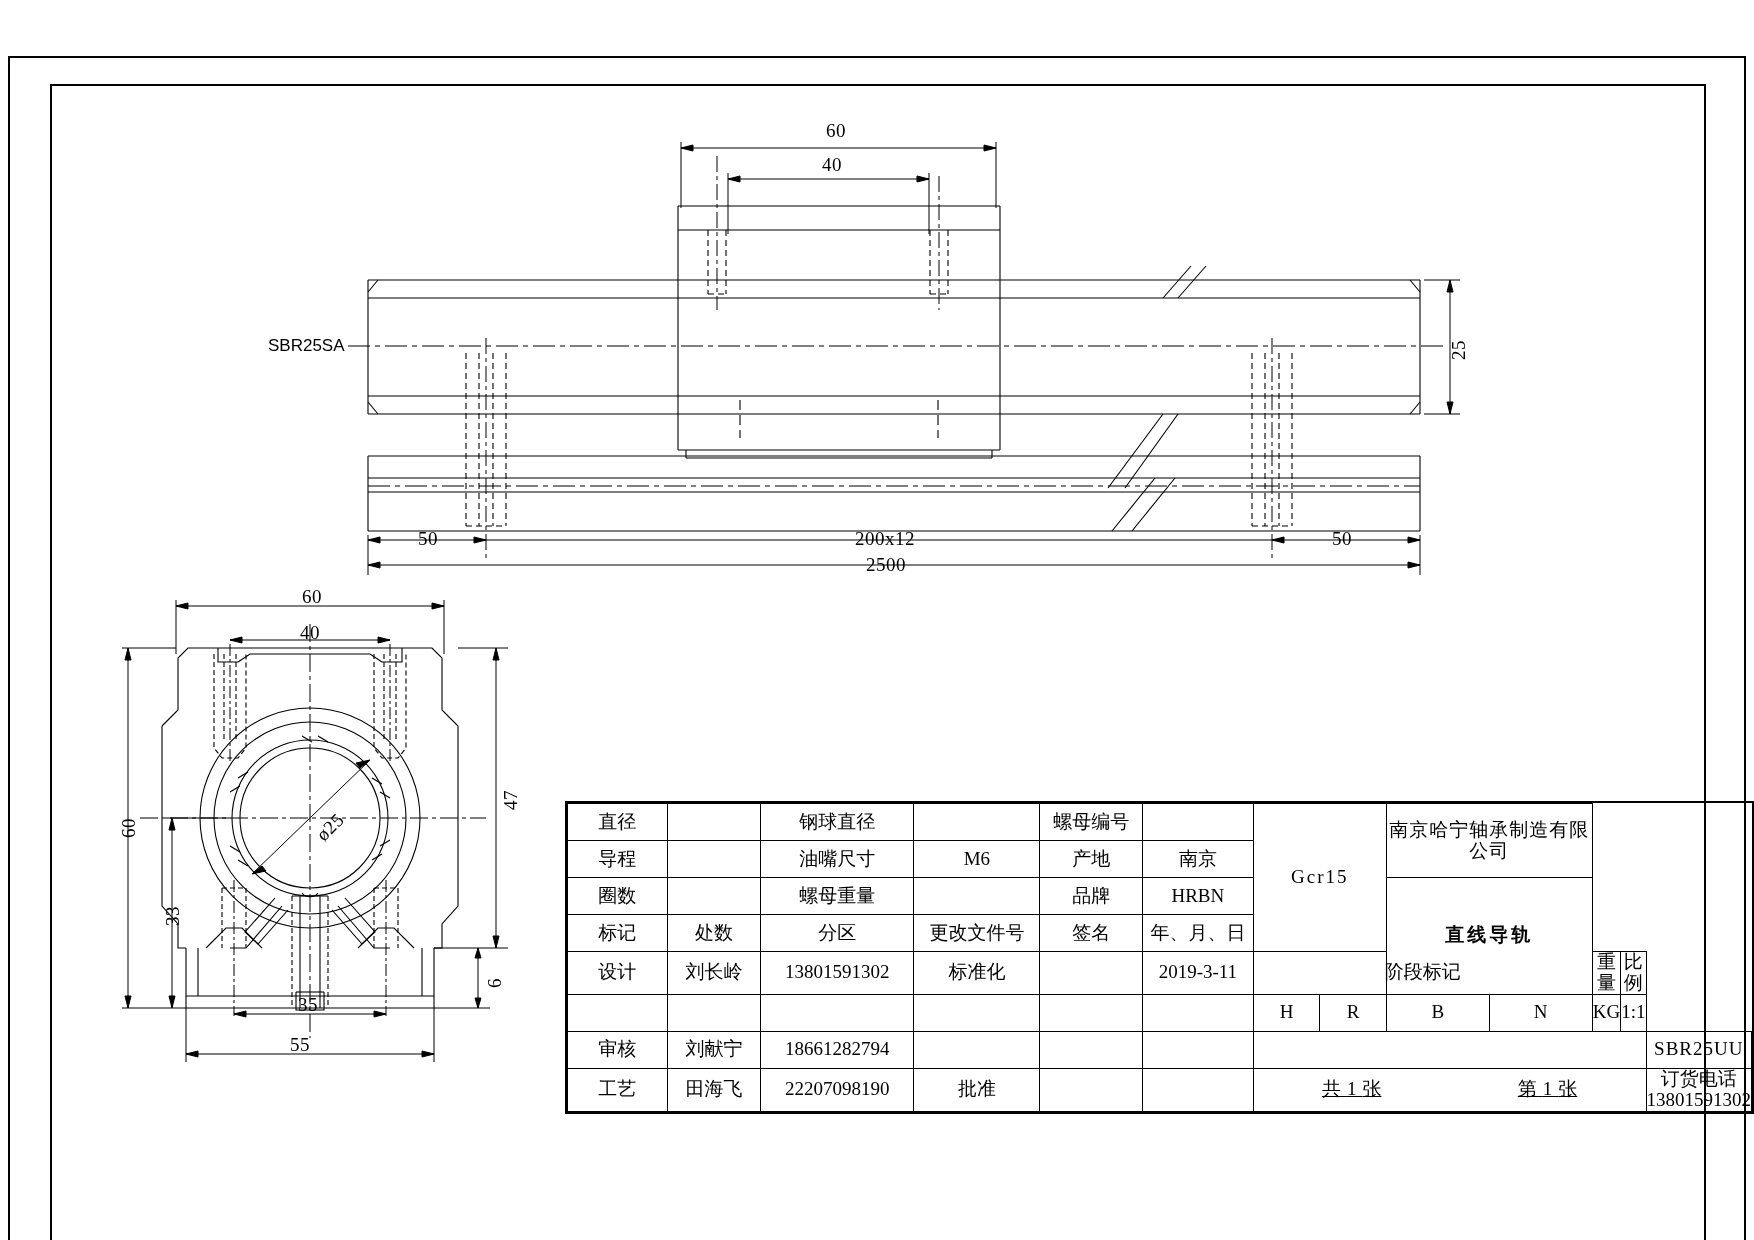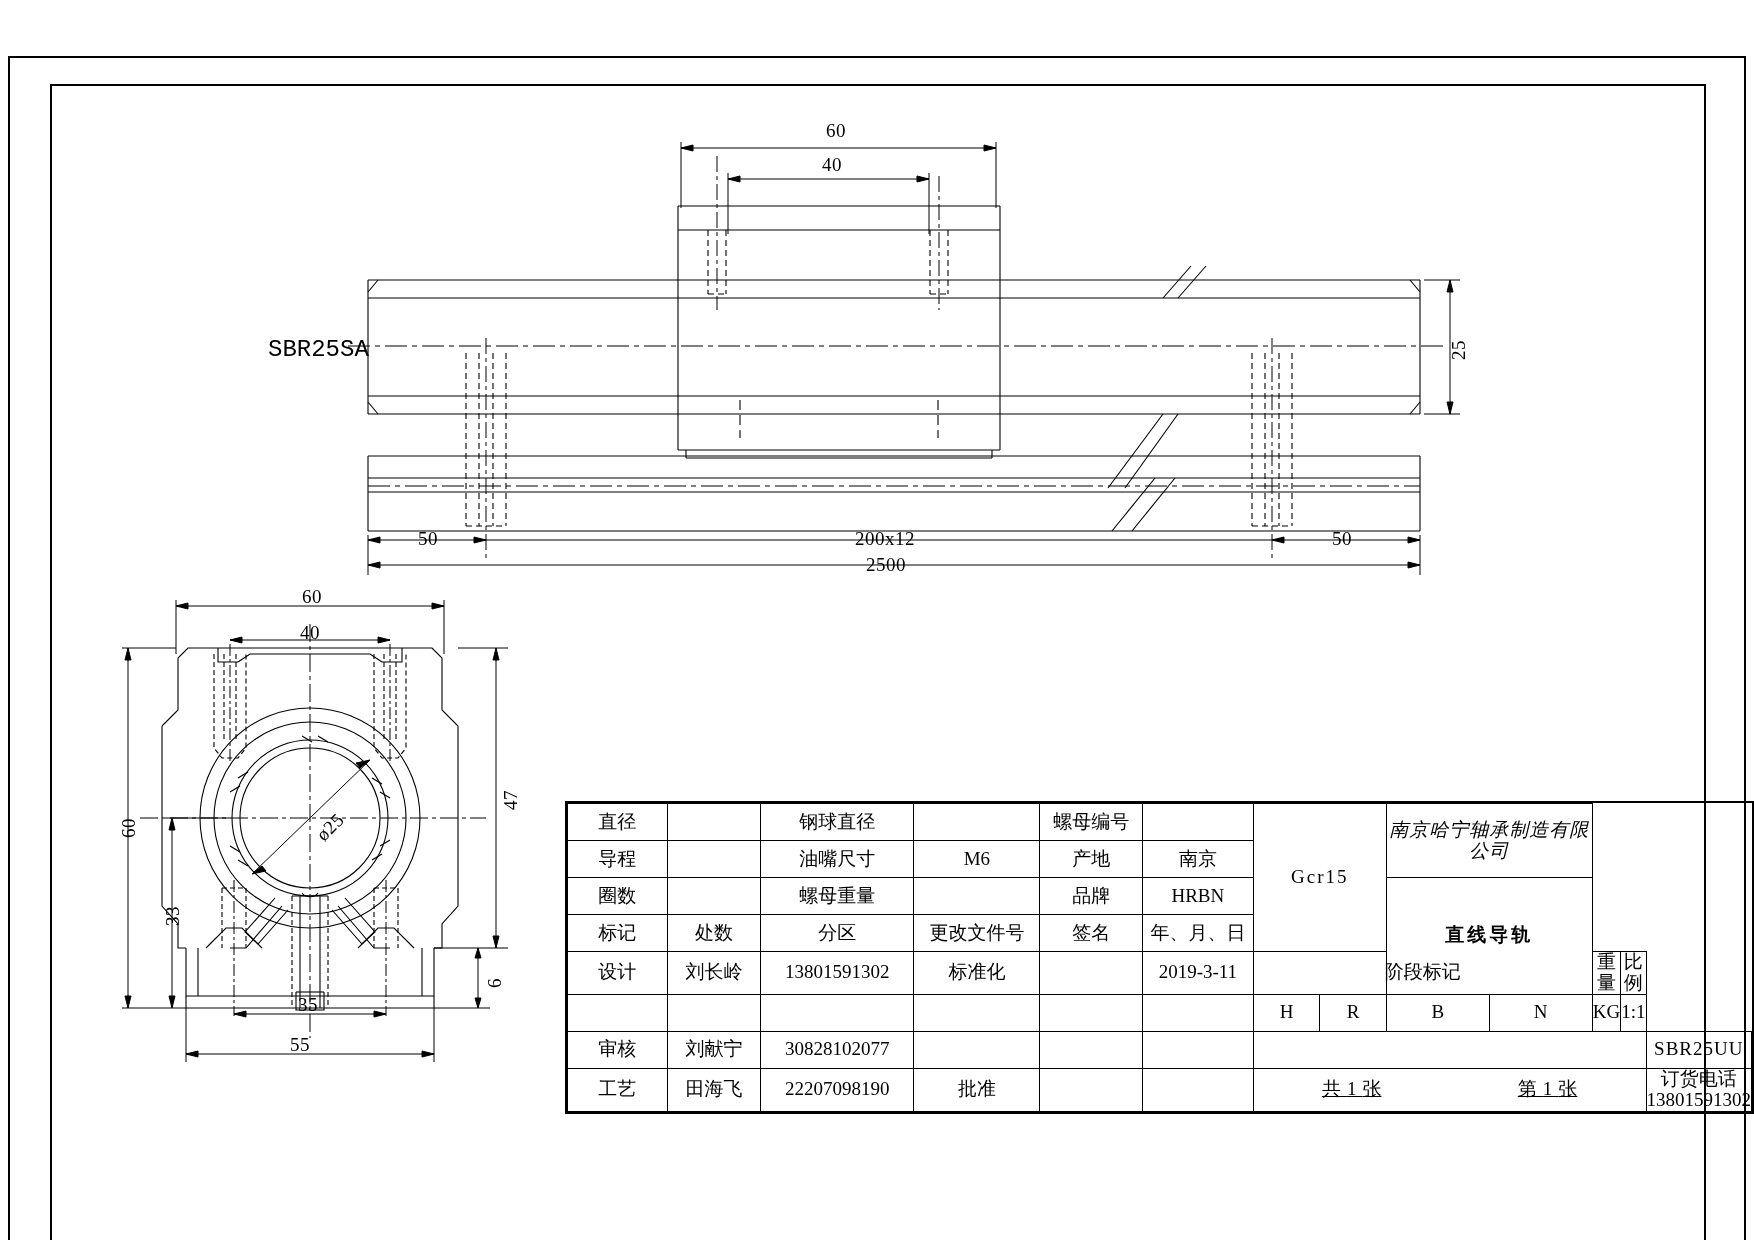--- a/index.html
+++ b/index.html
@@ -4,32 +4,32 @@
 <style>
   html,body{margin:0;padding:0;background:#ffffff;}
   body{width:1754px;height:1240px;font-family:"Liberation Serif",serif;color:#000;overflow:hidden;}
   #stage{position:relative;width:1754px;height:1240px;background:#fff;margin-top:48px;}
 
   
   .sheet-outer{position:absolute;left:8px;top:8px;width:1738px;height:1224px;border:2px solid #000;box-sizing:border-box;}
   .sheet-inner{position:absolute;left:50px;top:36px;width:1656px;height:1168px;border:2px solid #000;box-sizing:border-box;}
   .dim-txt{position:absolute;font-family:"Liberation Serif",serif;font-size:19px;letter-spacing:.5px;white-space:nowrap;}
   .dim-txt.vert{transform:rotate(-90deg);transform-origin:left top;}
-  .lbl{position:absolute;font-family:Liberation Mono, monospace;font-size:24px;white-space:nowrap;}
+  .lbl{position:absolute;font-family:Liberation Sans, sans-serif;font-size:17px;white-space:nowrap;}
   svg.ov{position:absolute;left:0;top:0;width:1754px;height:1240px;pointer-events:none;}
 
   
   .tb{position:absolute;left:565px;top:753px;border:2px solid #000;box-sizing:border-box;}
   table.tbl{border-collapse:collapse;table-layout:fixed;}
   table.tbl td{border:1px solid #000;text-align:center;vertical-align:middle;
       font-family:"Liberation Serif",serif;font-size:19px;padding:0;height:36px;line-height:1.1;}
   td.b{border:1.6px solid #000;}
   .cn{font-family:"Liberation Serif",serif;}
   .mat{font-size:28px;letter-spacing:2px;}
-  .co{font-size:25px;letter-spacing:1px;font-style:italic;}
+  .co{font-size:25px;letter-spacing:1px;}
   .pname{font-size:26px;letter-spacing:3px;font-weight:bold;}
   .model{font-size:26px;letter-spacing:1px;}
   .tel{font-size:21px;letter-spacing:0px;}
   .sp{letter-spacing:6px;}
 </style>
 </head>
 <body>
 
 <div id="stage">
 
@@ -389,21 +389,21 @@
         <td>R</td>
         <td>B</td>
         <td>N</td>
         <td class="b" colspan="2">KG</td>
         <td class="b" colspan="2">1:1</td>
       </tr>
 
       <tr>
         <td class="cn" colspan="2">审核</td>
         <td class="cn" colspan="2">刘献宁</td>
-        <td colspan="2">30828102077</td>
+        <td colspan="2">18661282794</td>
         <td colspan="2"></td>
         <td colspan="2"></td>
         <td colspan="2"></td>
         <td class="b" colspan="8" rowspan="1"></td>
         <td class="b model" colspan="2" rowspan="1">SBR25UU</td>
       </tr>
 
       <tr>
         <td class="cn" colspan="2">工艺</td>
         <td class="cn" colspan="2">田海飞</td>

